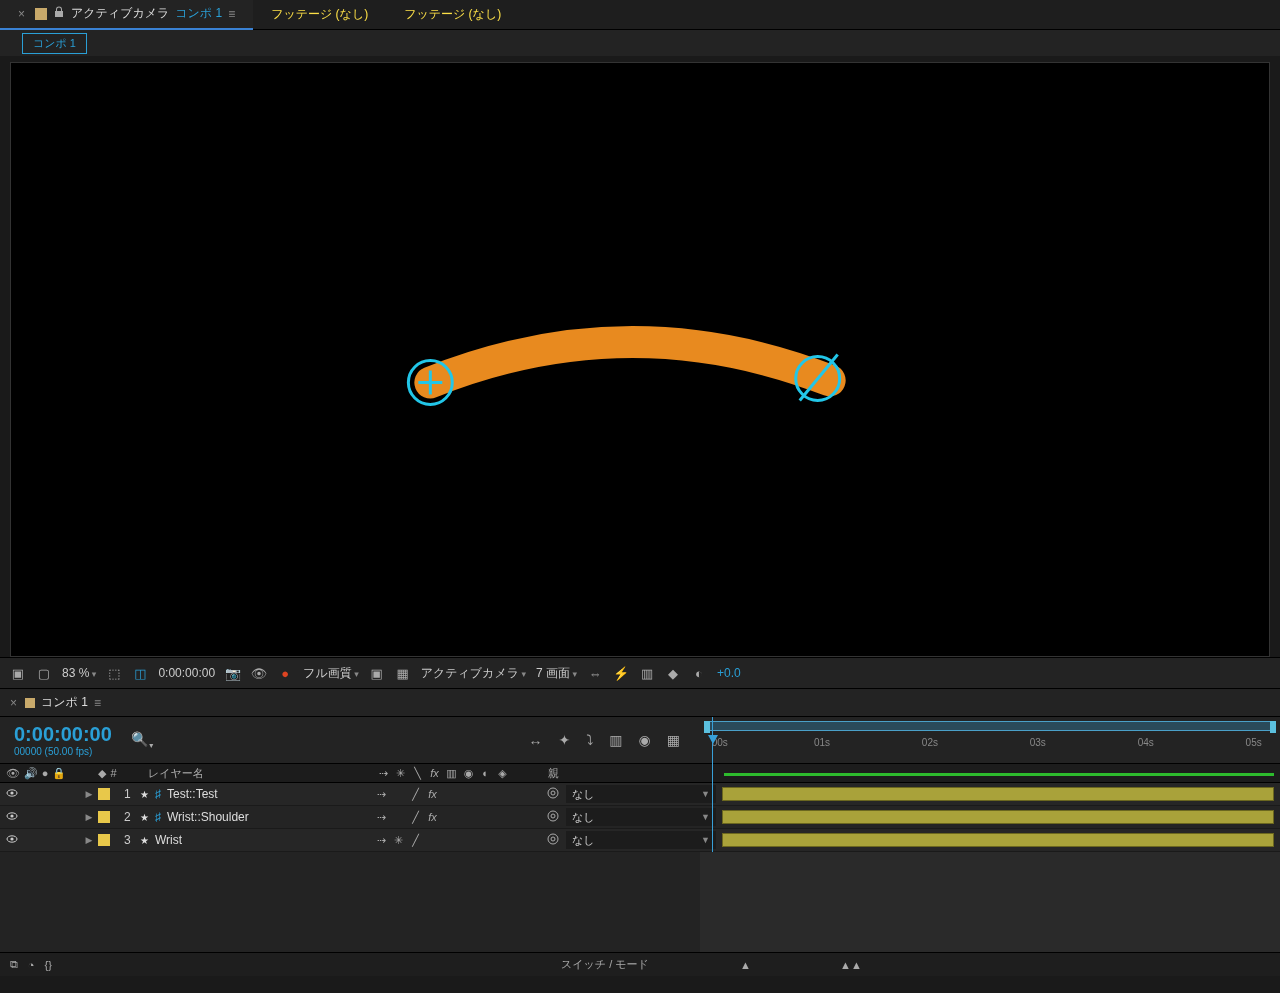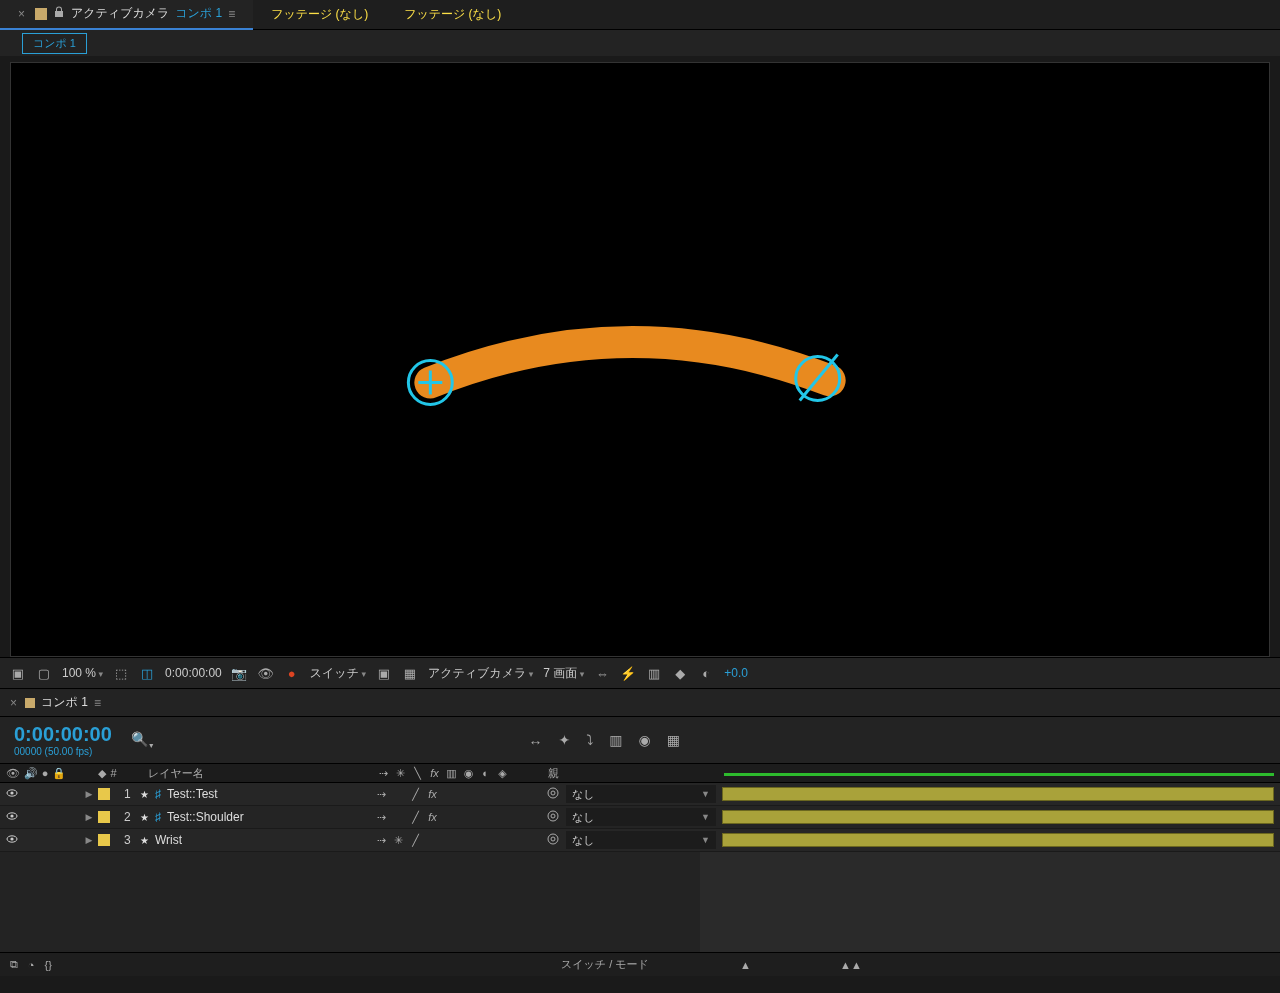--- a/index.html
+++ b/index.html
@@ -110,28 +110,28 @@
     <g>
       <circle cx="808" cy="316" r="22" fill="none" stroke="#22c6e8" stroke-width="3"></circle>
       <line x1="790" y1="338" x2="828" y2="292" stroke="#22c6e8" stroke-width="3"></line>
     </g>
   </svg>
 </div>
 
 <div class="viewer-controls">
   <span class="vc-icon">▣</span>
   <span class="vc-icon">▢</span>
-  <span class="drop">100 %</span>
+  <span class="drop">83 %</span>
   <span class="vc-icon">⬚</span>
   <span class="vc-icon vc-blue">◫</span>
   <span>0:00:00:00</span>
   <span class="vc-icon">📷</span>
   <span class="vc-icon">👁</span>
   <span class="vc-icon" style="color:#d42">●</span>
-  <span class="drop">スイッチ</span>
+  <span class="drop">フル画質</span>
   <span class="vc-icon">▣</span>
   <span class="vc-icon">▦</span>
   <span class="drop">アクティブカメラ</span>
   <span class="drop">7 画面</span>
   <span class="vc-icon">⇔</span>
   <span class="vc-icon">⚡</span>
   <span class="vc-icon">▥</span>
   <span class="vc-icon">◆</span>
   <span class="vc-icon">◐</span>
   <span class="vc-blue">+0.0</span>
@@ -155,20 +155,36 @@
       </div>
       <span class="tl-search">🔍<sub style="font-size:8px">▾</sub></span>
       <div class="tl-right-icons">
         <span>↔</span>
         <span>✦</span>
         <span>⤵</span>
         <span>▥</span>
         <span>◉</span>
         <span>▦</span>
       </div>
+    </div>
+    <div class="tl-ruler-wrap">
+      <div class="tl-workbar">
+        <div class="handle l"></div>
+        <div class="handle r"></div>
+      </div>
+      <div class="tl-ruler">
+        <span class="tl-tick" style="left:1%">00s</span>
+        <span class="tl-tick" style="left:19%">01s</span>
+        <span class="tl-tick" style="left:38%">02s</span>
+        <span class="tl-tick" style="left:57%">03s</span>
+        <span class="tl-tick" style="left:76%">04s</span>
+        <span class="tl-tick" style="left:95%">05s</span>
+      </div>
+      <div class="tl-playhead"></div>
+      <div class="tl-playline"></div>
     </div>
   </div>
 
   <div class="columns-row">
     <div class="col-icons">
       <span>👁</span>
       <span>🔊</span>
       <span>●</span>
       <span>🔒</span>
     </div>
@@ -254,21 +270,21 @@
           <span style="width:14px"></span>
     </div>
     <div class="lr-expand">▶</div>
     <div class="lr-chip-num">
       <span class="chip"></span>
     </div>
     <span class="lr-num" style="width:16px">2</span>
     <div class="lr-name">
       <span class="lr-star">★</span>
       <span class="lr-hash">♯</span>
-      <span>Test::Shoulder</span>
+      <span>Wrist::Shoulder</span>
     </div>
     <div class="lr-switches">
       <span class="sw-cell">⇢</span>
       <span class="sw-cell"></span>
       <span class="sw-cell">╱</span>
       <span class="sw-cell">
             <i>fx</i>
           </span>
       <span class="sw-cell"></span>
       <span class="sw-cell"></span>

